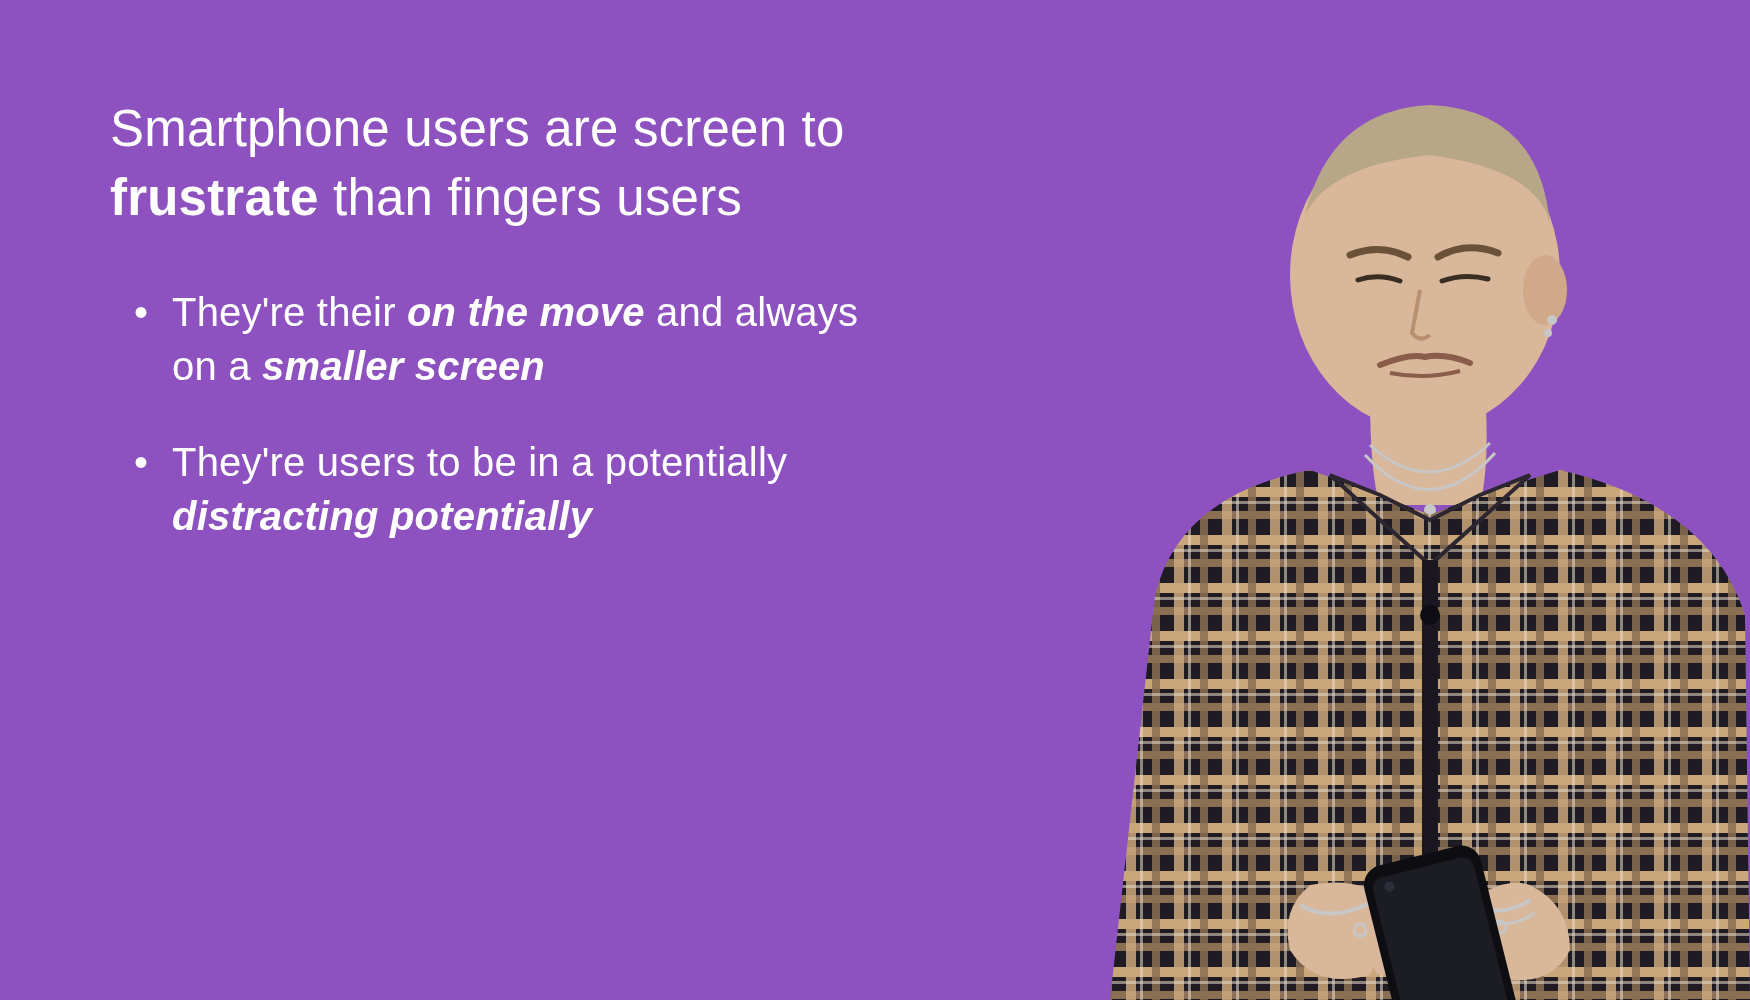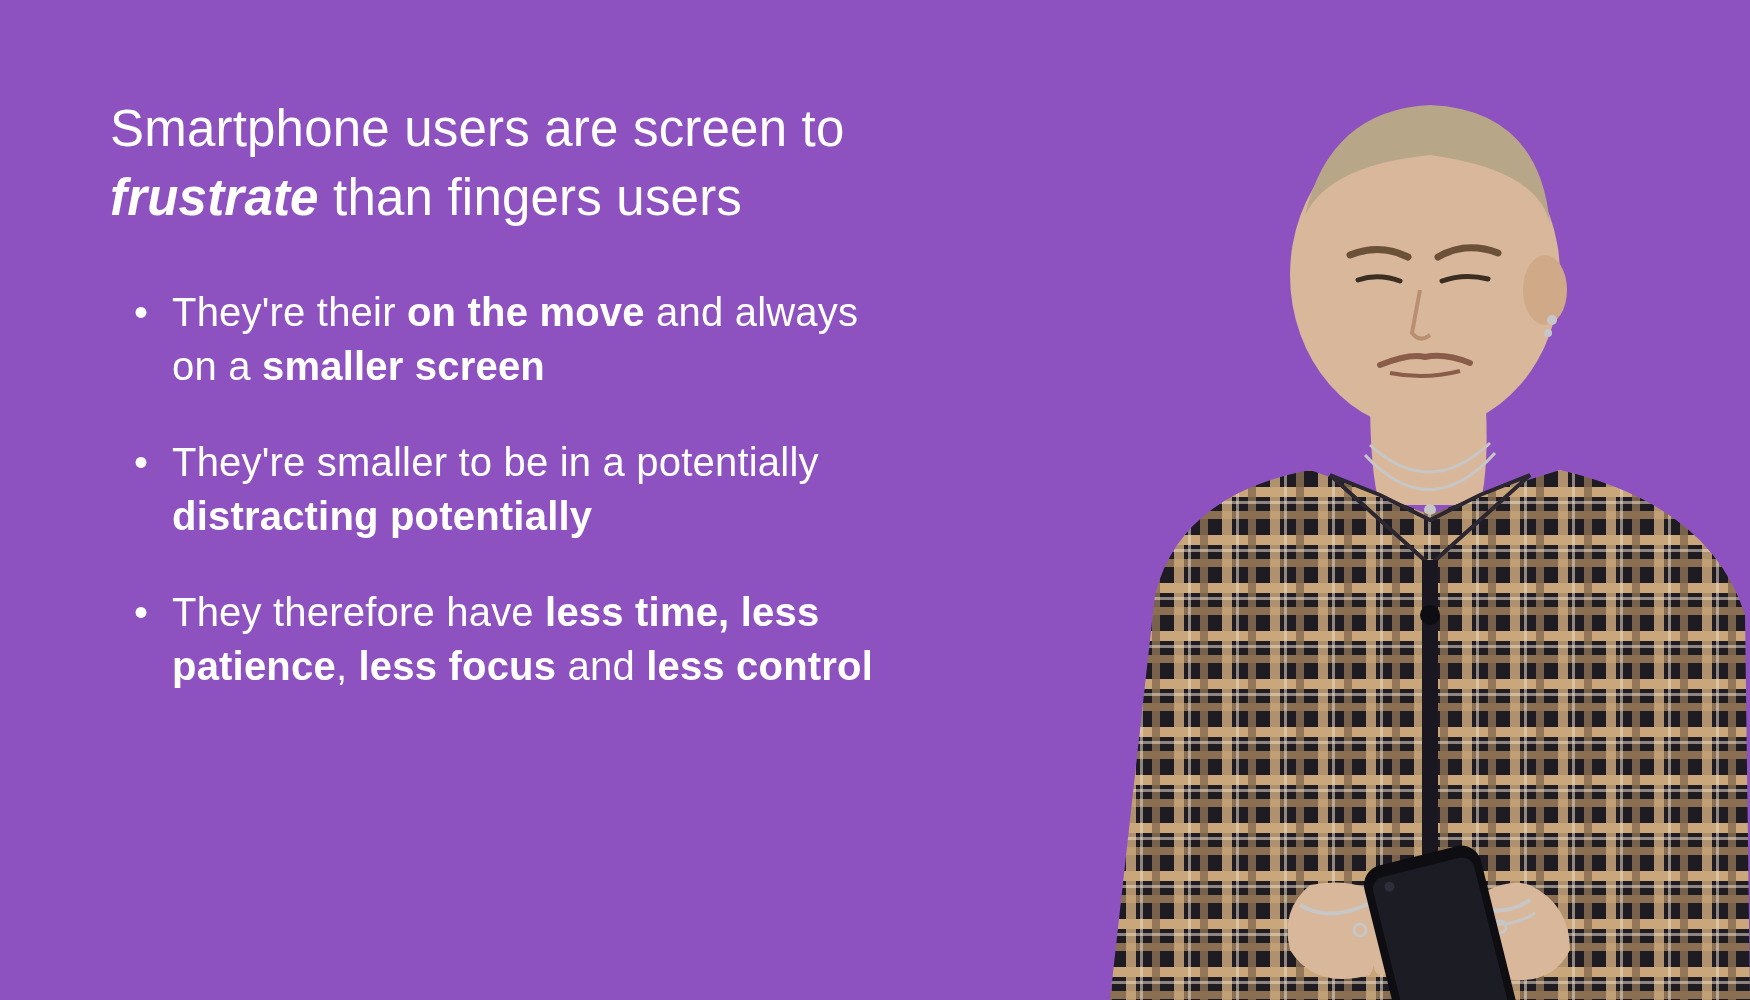--- a/index.html
+++ b/index.html
@@ -22,21 +22,20 @@
     }
     .headline {
       font-size: 51px;
       font-weight: 300;
       line-height: 1.35;
       letter-spacing: 0.2px;
       margin-bottom: 52px;
     }
     .headline .bold {
       font-weight: 700;
-      font-style: italic;
     }
     .bullets {
       list-style: none;
       padding-left: 62px;
     }
     .bullets li {
       position: relative;
       font-size: 40px;
       font-weight: 300;
       line-height: 1.35;
@@ -46,20 +45,21 @@
     }
     .bullets li::before {
       content: "•";
       position: absolute;
       left: -38px;
       top: 0;
       font-size: 40px;
     }
     .bullets .bold {
       font-weight: 700;
+      font-style: italic;
     }
     .figure {
       position: absolute;
       right: 0;
       top: 55px;
       width: 720px;
       height: 945px;
     }
     
     .figure svg {
@@ -67,22 +67,21 @@
       height: 100%;
     }
   </style>
 </head>
 <body>
 
 <div class="content">
   <h1 class="headline"><span>Smartphone users are screen to </span><span class="bold">frustrate</span><span> than fingers users</span></h1>
   <ul class="bullets">
       <li><span>They're their </span><span class="bold">on the move</span><span> and always on a </span><span class="bold">smaller screen</span></li>
-      <li><span>They're smaller to be in a potentially </span><span class="bold">distracting potentially</span></li>
-      <li><span>They therefore have </span><span class="bold">less time, less patience</span><span>, </span><span class="bold">less focus</span><span> and </span><span class="bold">less control</span></li>
+      <li><span>They're users to be in a potentially </span><span class="bold">distracting potentially</span></li>
     </ul>
 </div>
 
 <div class="figure">
   <svg viewBox="0 0 720 945" xmlns="http://www.w3.org/2000/svg">
 
     <ellipse cx="395" cy="220" rx="135" ry="155" fill="#d9b79a"></ellipse>
 
     <path d="M 275 160 Q 300 55 400 50 Q 510 55 520 170 Q 510 115 400 100 Q 300 110 275 160 Z" fill="#b8a688"></path>
 

